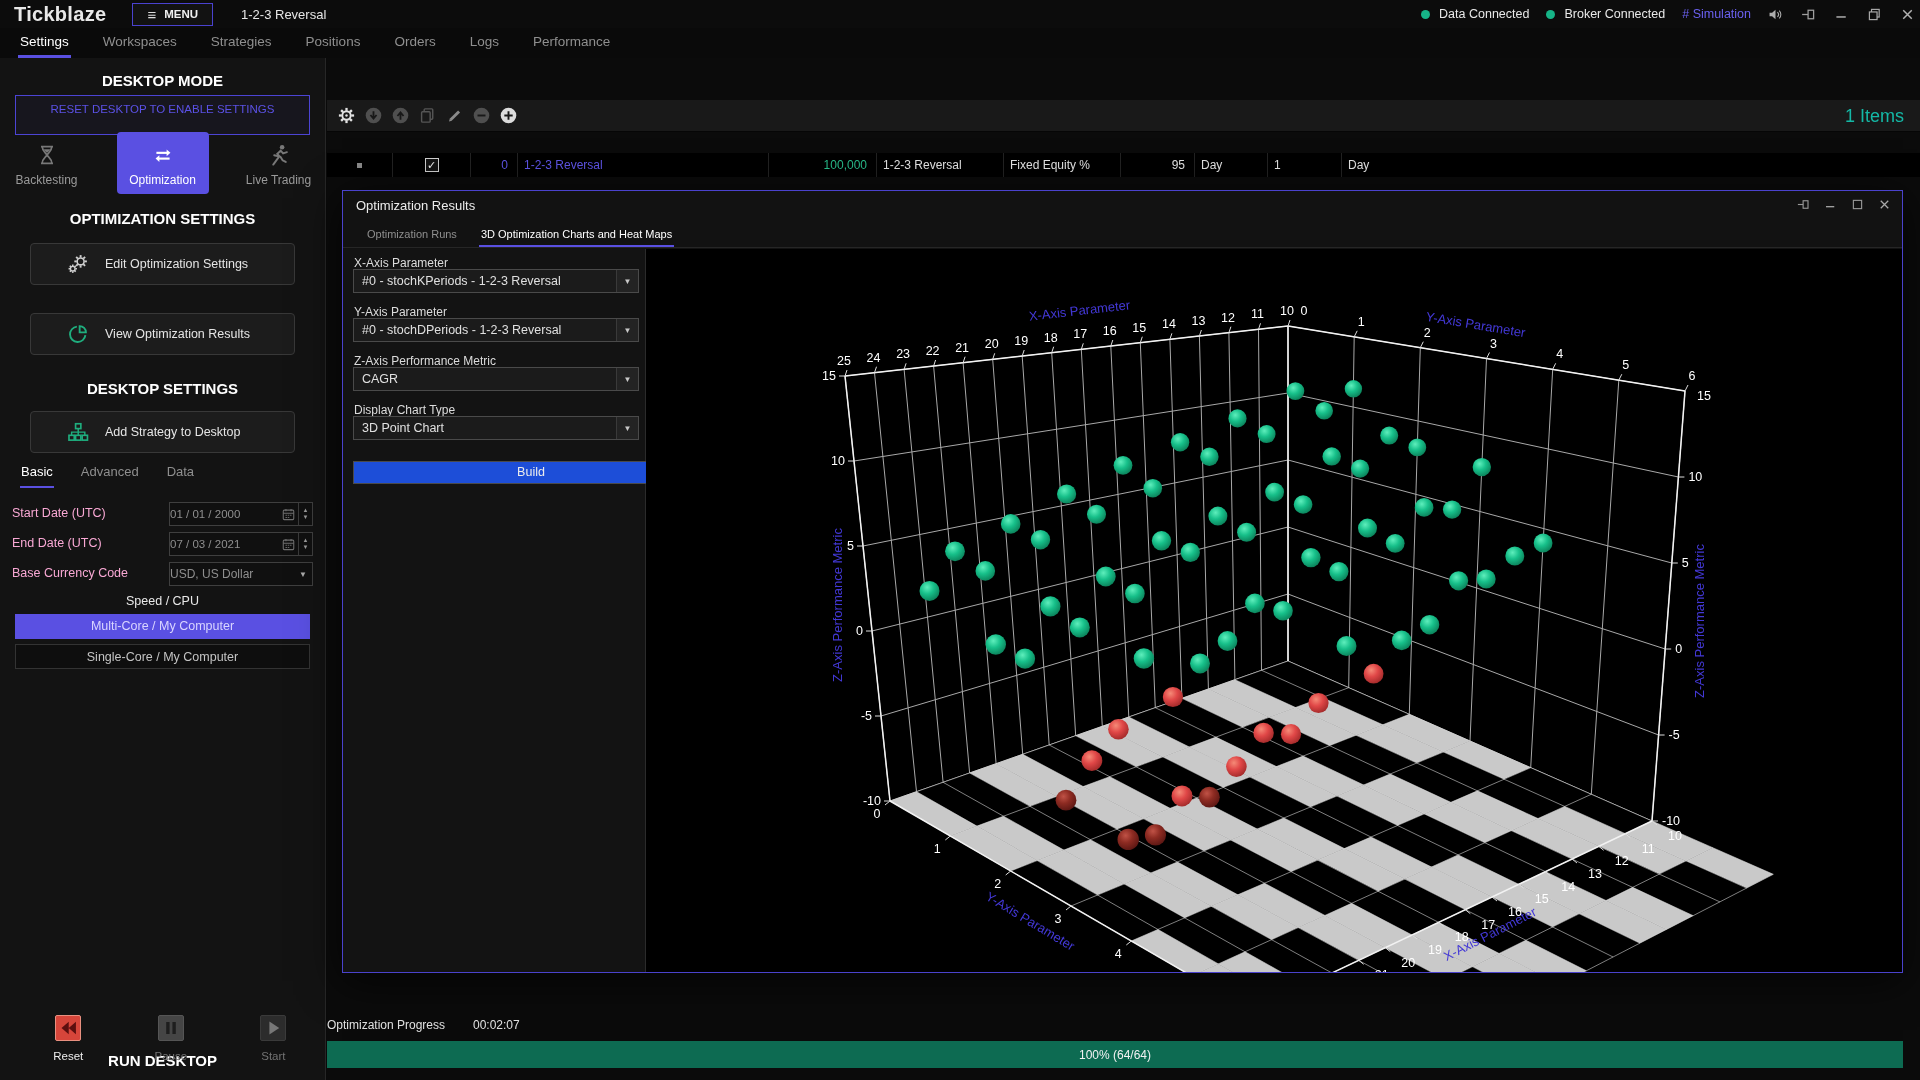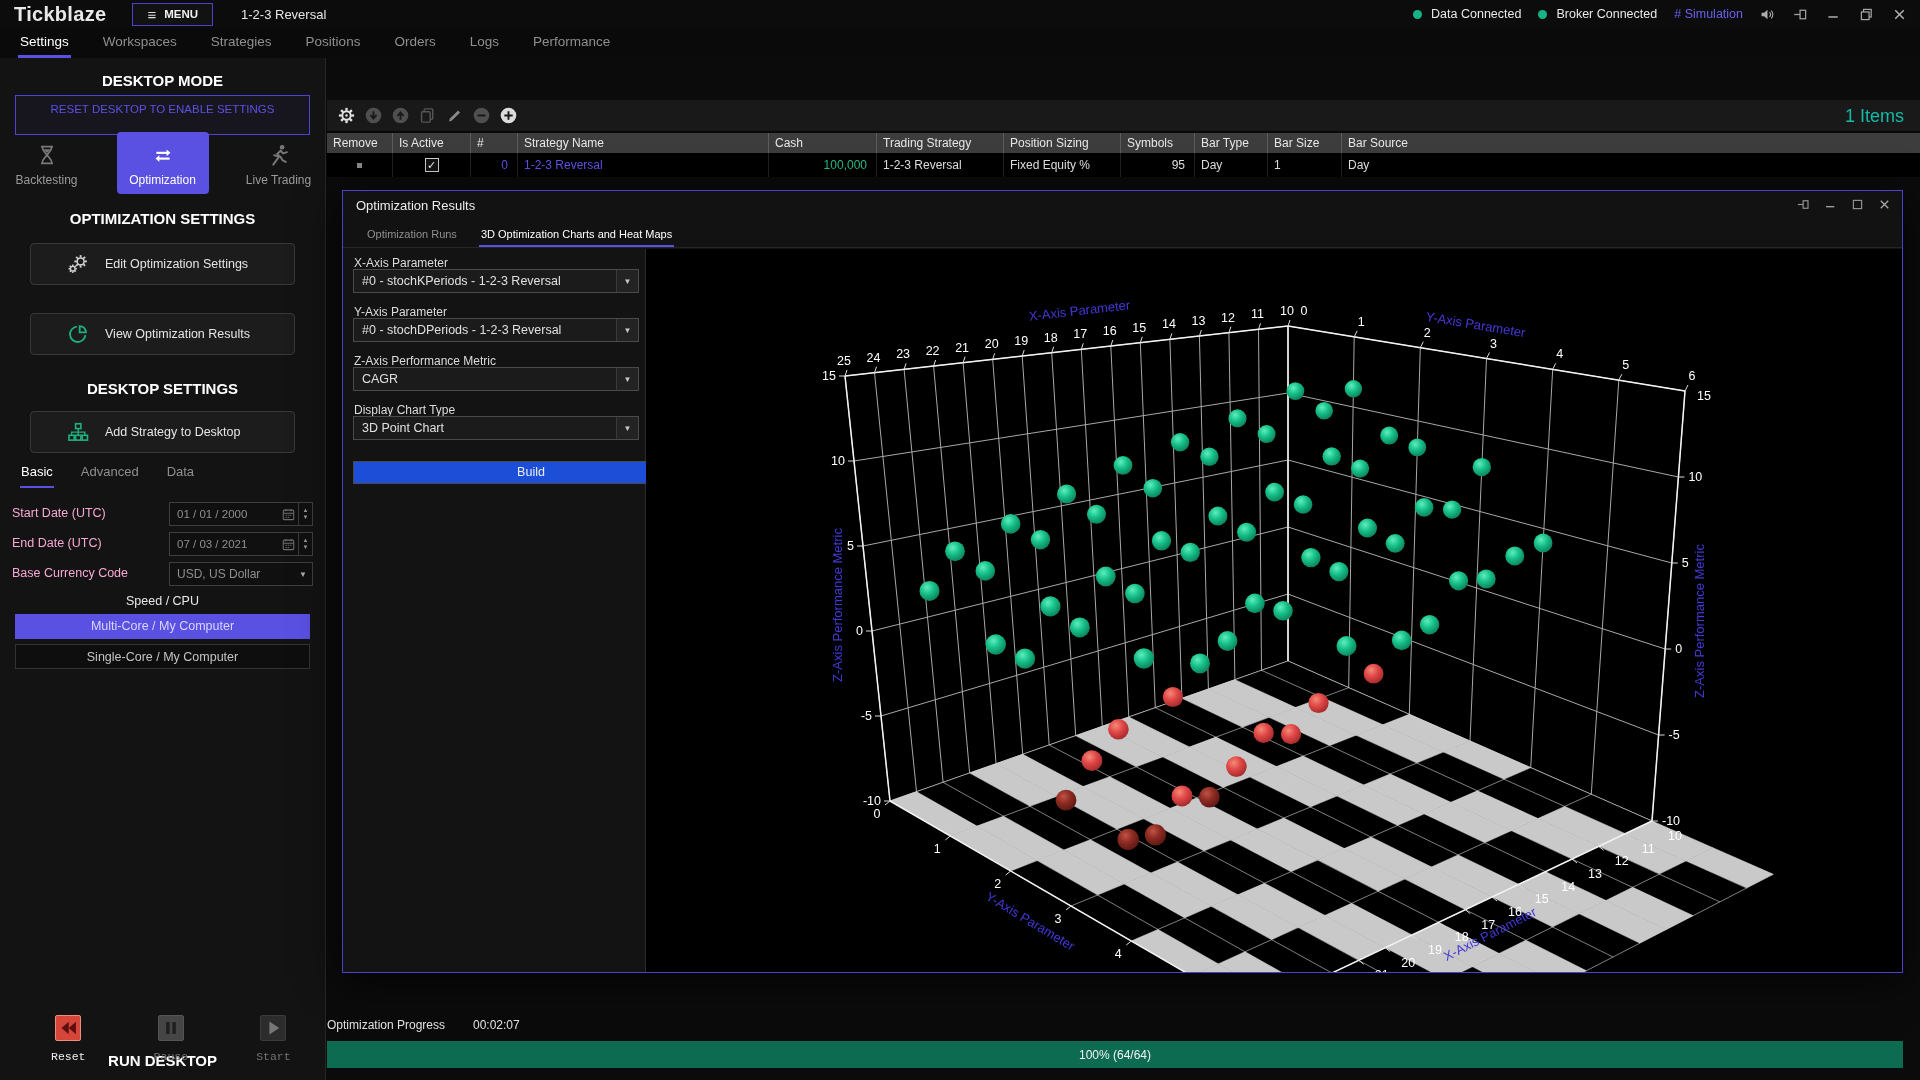--- a/index.html
+++ b/index.html
@@ -7,21 +7,21 @@
   #stage{position:relative;width:1920px;height:1080px;background:#0a0a0a;overflow:hidden;
          font-family:"Liberation Sans","DejaVu Sans",sans-serif;color:#e8e8e8;-webkit-font-smoothing:antialiased;}
   svg{display:block;}
   
   .titlebar{position:absolute;left:0;top:0;right:0;height:28px;background:#0c0c0c;display:flex;align-items:center;}
   .app-name{font-size:20px;font-weight:bold;padding-left:14px;letter-spacing:.3px;}
   .menu-btn{height:23px;margin-left:26px;border:1px solid #4a42cf;display:flex;align-items:center;gap:8px;
             padding:0 14px;font-size:11.5px;font-weight:bold;color:#f0f0f0;background:#121212;cursor:default;}
   .menu-btn .burger{font-size:15px;line-height:1;color:#ddd;}
   .doc-title{margin-left:28px;font-size:13px;color:#e6e6e6;}
-  .tb-right{margin-left:auto;display:flex;align-items:center;gap:9px;padding-right:12px;font-size:12.5px;}
+  .tb-right{margin-left:auto;display:flex;align-items:center;gap:9px;padding-right:4px;font-size:12.5px;}
   .dot{width:9px;height:9px;border-radius:50%;background:#16b487;}
   .sim{color:#6a60ee;margin-left:8px;}
   .tb-ic{width:17px;height:17px;margin-left:7px;opacity:.85;}
   
   .nav{position:absolute;top:28px;left:0;right:0;height:30px;display:flex;gap:30px;padding-left:18px;
        align-items:stretch;font-size:13.5px;}
   .nav .tab{color:#8f8f8f;display:flex;align-items:center;border-bottom:3px solid transparent;padding:0 2px;}
   .nav .tab.active{color:#fff;border-bottom-color:#5a50e2;}
   
   .sidebar{position:absolute;left:0;top:58px;width:326px;bottom:0;background:#131313;border-right:1px solid #272727;}
@@ -35,31 +35,31 @@
   .mode.active{background:#5a50e2;color:#fff;}
   .sb-btn{position:absolute;left:30px;right:30px;height:42px;background:#1c1c1c;border:1px solid #383838;
           border-radius:4px;display:flex;align-items:center;font-size:12.5px;color:#e5e5e5;}
   .sb-btn .bic{width:22px;height:22px;margin:0 16px 0 36px;}
   .sb-tabs{position:absolute;left:20px;top:406px;display:flex;gap:26px;font-size:13px;height:24px;}
   .sb-tabs .stab{color:#8f8f8f;border-bottom:2px solid transparent;padding:0 1px;}
   .sb-tabs .stab.active{color:#fff;border-bottom-color:#5a50e2;}
   .fld{position:absolute;left:0;right:0;height:24px;}
   .fld .flabel{position:absolute;left:12px;top:4px;font-size:12.5px;color:#f9a8d4;}
   .fld .fctrl{position:absolute;left:169px;width:144px;height:24px;background:#101010;border:1px solid #3f3f3f;
-              color:#8f8f8f;font-size:11.5px;display:flex;align-items:center;padding-left:7px;}
+              color:#8f8f8f;font-size:11.5px;display:flex;align-items:center;}
   .fld .fval{flex:1;}
   .fld .cal{width:15px;height:15px;margin-right:2px;opacity:.75;}
   .fld .spin{width:14px;height:100%;border-left:1px solid #3a3a3a;display:flex;flex-direction:column;
              align-items:center;justify-content:center;color:#999;font-size:6px;line-height:7px;}
   .fld .ddcaret{width:18px;height:100%;display:flex;align-items:center;justify-content:center;color:#aaa;font-size:8px;}
   .speed-h{position:absolute;left:0;right:0;top:536px;text-align:center;font-size:12.5px;color:#e8e8e8;}
   .speed-btn{position:absolute;left:15px;right:15px;height:25px;text-align:center;line-height:24px;font-size:12.5px;}
   .speed-btn.on{background:#5a50e2;color:#d9d5ff;}
   .speed-btn.off{background:#0e0e0e;border:1px solid #333;color:#c4c4c4;}
-  .run-row{position:absolute;left:17px;right:0;top:957px;display:flex;font-family:Liberation Mono, monospace;}
+  .run-row{position:absolute;left:17px;right:0;top:957px;display:flex;}
   .run-item{width:33.3%;display:flex;flex-direction:column;align-items:center;}
   .run-ic{width:26px;height:26px;border-radius:2px;display:flex;align-items:center;justify-content:center;}
   .run-ic.reset{background:#d6453a;border:1px solid #e89080;}
   .run-ic.pause{background:#454545;border:1px solid #555;}
   .run-ic.start{background:#2c2c2c;border:1px solid #3a3a3a;}
   .run-lbl{margin-top:9px;font-size:11.5px;color:#737373;}
   .run-item.en .run-lbl{color:#ededed;}
   
   .main{position:absolute;left:327px;top:58px;right:0;bottom:0;background:#0b0b0b;}
   .strat-title{position:absolute;top:13px;left:0;right:0;text-align:center;font-weight:bold;font-size:14.5px;color:#fff;}
@@ -376,33 +376,20 @@
           </svg>
         </span>
         <span class="tic">
           <svg viewBox="0 0 20 20" width="100%" height="100%">
             <circle cx="10" cy="10" r="8.2" fill="#dcdcdc"></circle>
             <path d="M10 5.6v8.8M5.6 10h8.8" stroke="#181818" stroke-width="2" fill="none"></path>
           </svg>
         </span>
       </div>
     <div class="items-count">1 Items</div>
-    <div class="ghead" id="grid-header">
-        <div class="hc" style="width: 65px;">Remove</div>
-        <div class="hc" style="width: 78px;">Is Active</div>
-        <div class="hc" style="width: 47px;">#</div>
-        <div class="hc" style="width: 251px;">Strategy Name</div>
-        <div class="hc" style="width: 108px;">Cash</div>
-        <div class="hc" style="width: 127px;">Trading Strategy</div>
-        <div class="hc" style="width: 117px;">Position Sizing</div>
-        <div class="hc" style="width: 74px;">Symbols</div>
-        <div class="hc" style="width: 73px;">Bar Type</div>
-        <div class="hc" style="width: 74px;">Bar Size</div>
-        <div class="hc" style="width: 579px;">Bar Source</div>
-      </div>
     <div class="grow" id="grid-row">
         <div class="rc center" style="width: 65px;">
           <span class="sqdot"></span>
         </div>
         <div class="rc center" style="width: 78px;">
           <span class="chk">✓</span>
         </div>
         <div class="rc right purple" style="width: 47px;">0</div>
         <div class="rc purple" style="width: 251px;">1-2-3 Reversal</div>
         <div class="rc right money" style="width: 108px;">100,000</div>

